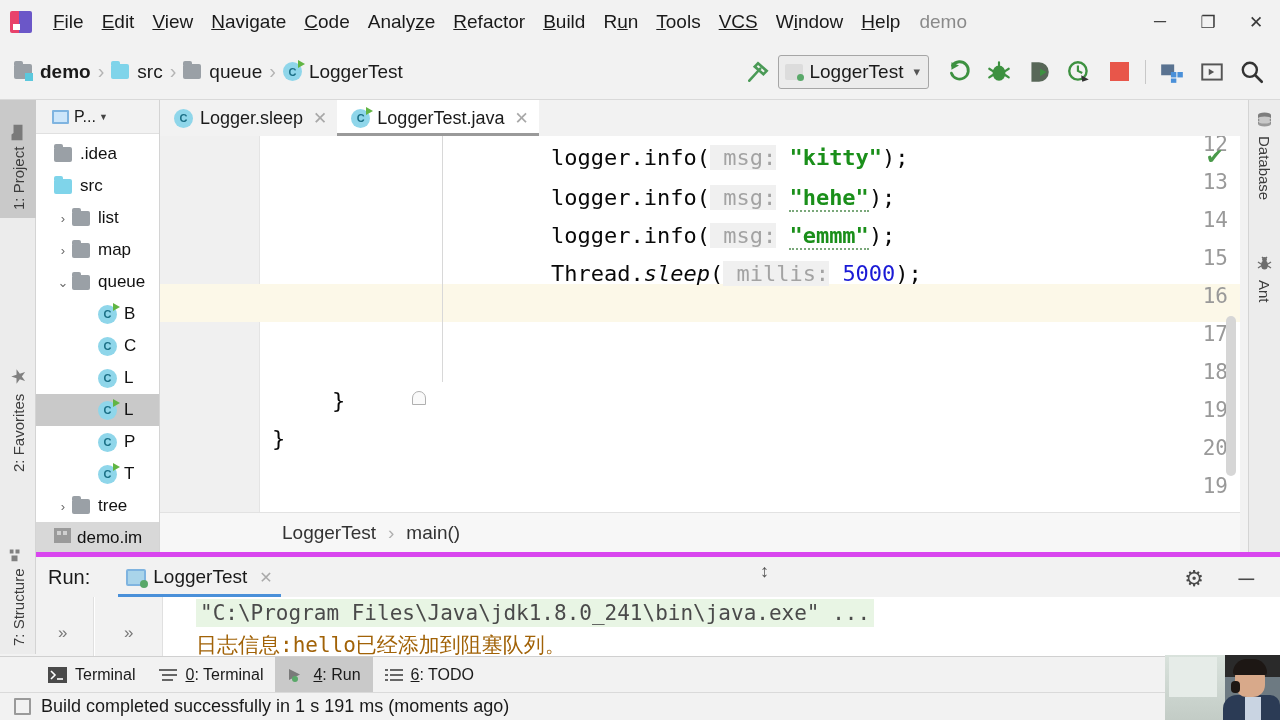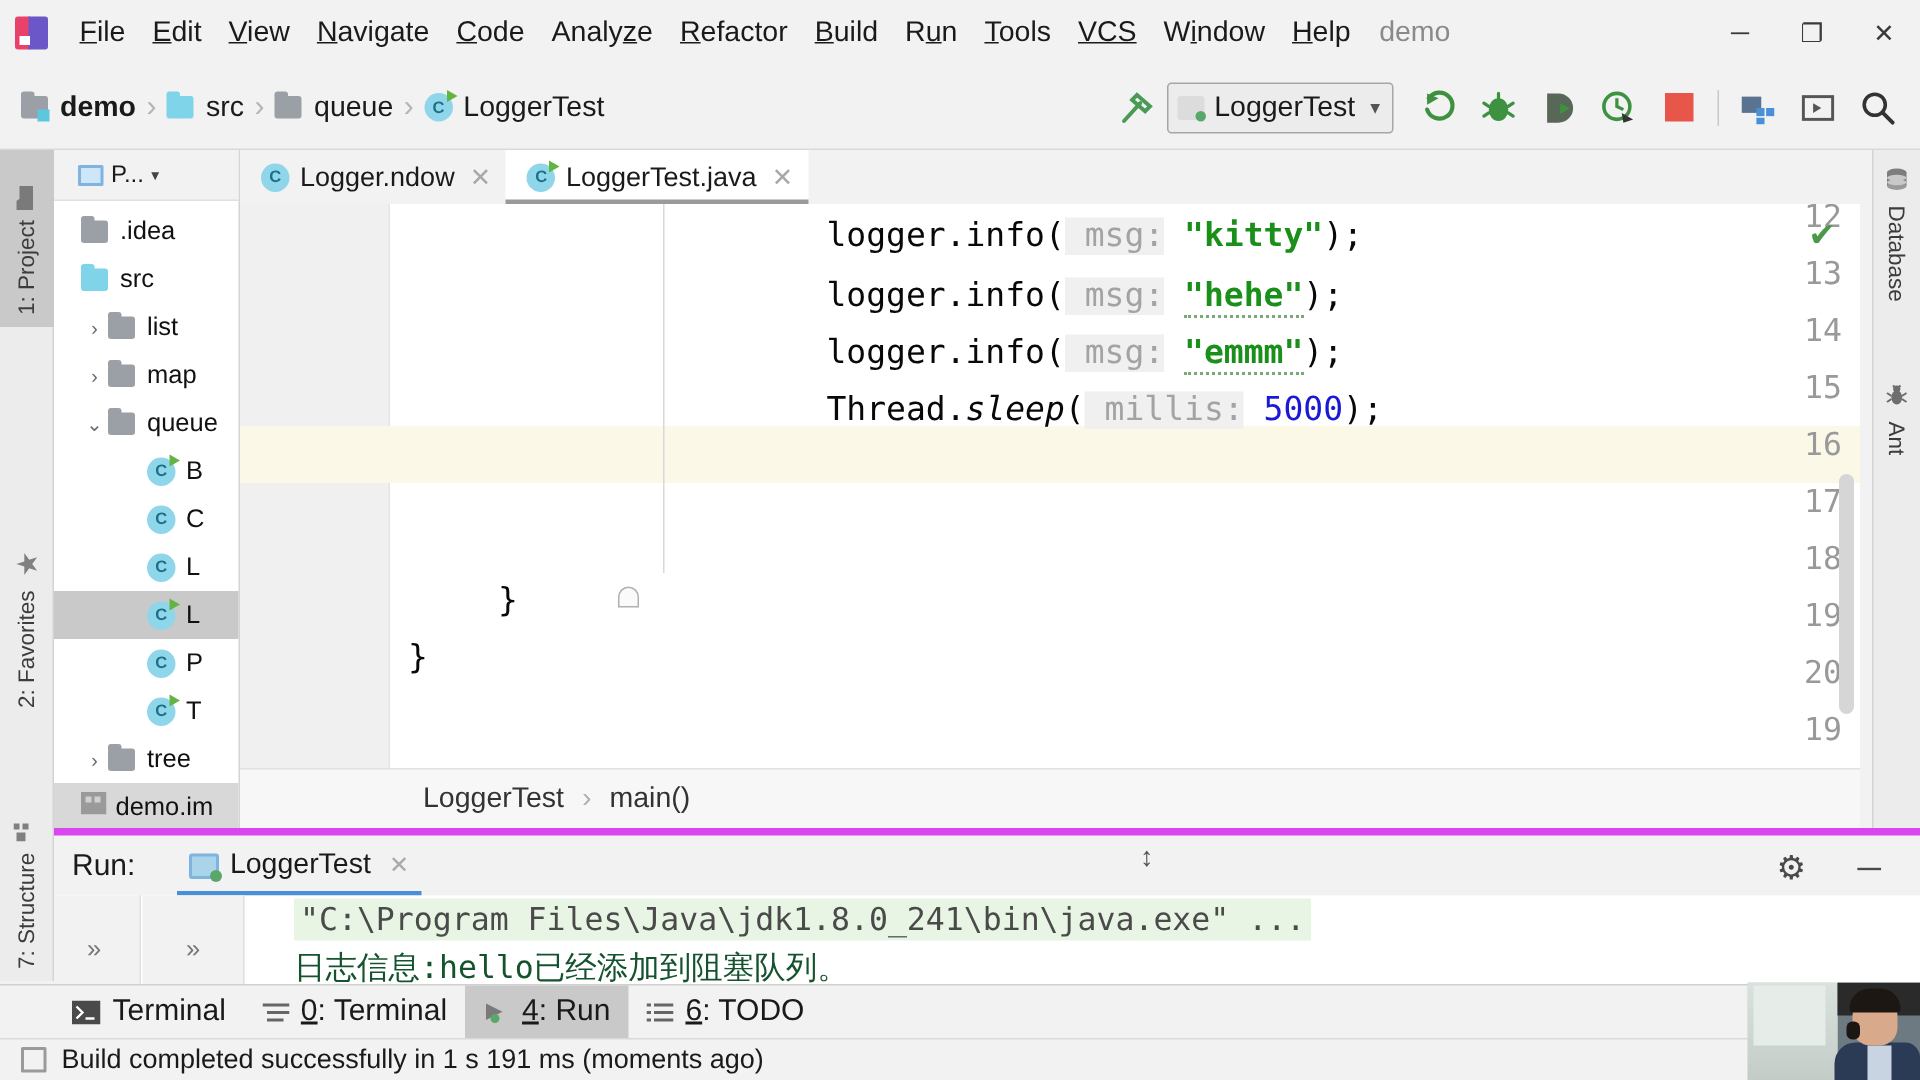--- a/index.html
+++ b/index.html
@@ -232,29 +232,29 @@
     position: absolute; left: 0; top: 40px; width: 1244px; height: 64px; background: #ffffff;
   }
   .console-gutter1 { position:absolute; left:0; top:0; width:58px; height:64px; background:#f2f2f2; border-right:1px solid #e0e0e0;}
   .console-gutter2 { position:absolute; left:59px; top:0; width:68px; height:64px; background:#f2f2f2; border-right:1px solid #e0e0e0;}
   .chev2 { position:absolute; top:26px; font-size:17px; color:#777; }
   .console-text {
     position: absolute; left: 160px; top: 0; width: 1084px;
     font-family: "DejaVu Sans Mono", monospace; font-size: 21px;
   }
   .cl1 { position:absolute; top:2px; left:0; color:#4a4a4a; background:#e8f5e4; padding: 2px 4px; white-space: pre;}
-  .cl2 { position:absolute; top:34px; left:0; color:#14532d; white-space: pre; text-align: center;}
+  .cl2 { position:absolute; top:34px; left:0; color:#a16207; white-space: pre; text-align: center;}
 
   
   .bottom-bar {
     position: absolute; left: 0; top: 656px; width: 1280px; height: 36px;
     background: #f2f2f2; border-top: 1px solid #d0d0d0;
     display: flex; align-items: center;
   }
-  .bw-btn { display:flex; align-items:center; height:36px; padding: 0 12px; font-size: 20px; color: #1a1a1a; }
+  .bw-btn { display:flex; align-items:center; height:36px; padding: 0 12px; font-size: 16px; color: #1a1a1a; }
   .bw-btn.active { background: #c9c9c9; }
   .bw-btn u { text-decoration: underline; }
   .bw-ic { margin-right: 8px; display:flex; align-items:center; }
   .events-btn { margin-left: auto; display:flex; align-items:center; padding-right: 12px; font-size: 18px; }
   .badge-2 {
     width: 22px; height: 22px; border-radius: 11px; background:#59a869; color:#fff;
     font-size: 15px; display:flex; align-items:center; justify-content:center; margin-right: 6px;
     position: relative;
   }
   .badge-2::after{ content:""; position:absolute; left:4px; bottom:-3px; border-left:5px solid #59a869; border-bottom:5px solid transparent;}
@@ -499,21 +499,21 @@
         </span>
         <span>demo.im</span>
       </div>
     </div>
   </div>
 
   <div class="editor-wrap">
     <div class="tabs-row">
       <div class="etab">
         <span class="ic-class">C</span>
-        <span>Logger.ndow</span>
+        <span>Logger.sleep</span>
         <span class="tclose">✕</span>
       </div>
       <div class="etab active">
         <span class="ic-class runnable">C</span>
         <span>LoggerTest.java</span>
         <span class="tclose">✕</span>
       </div>
     </div>
 
     <div class="editor-body">

